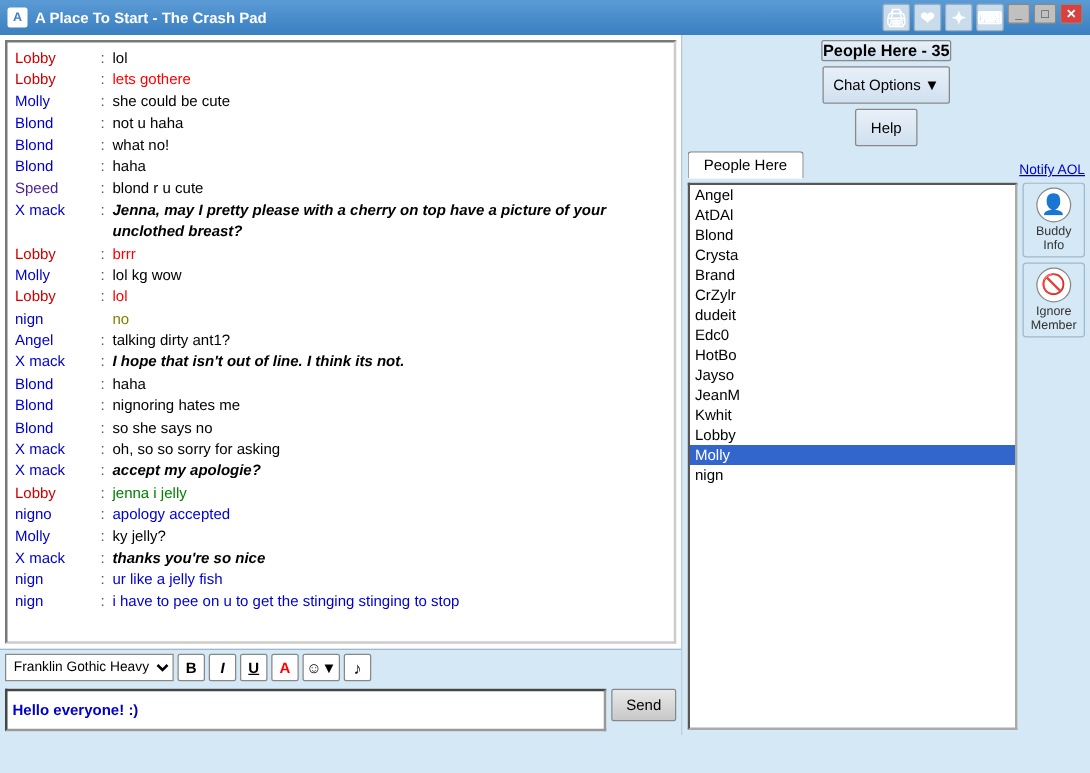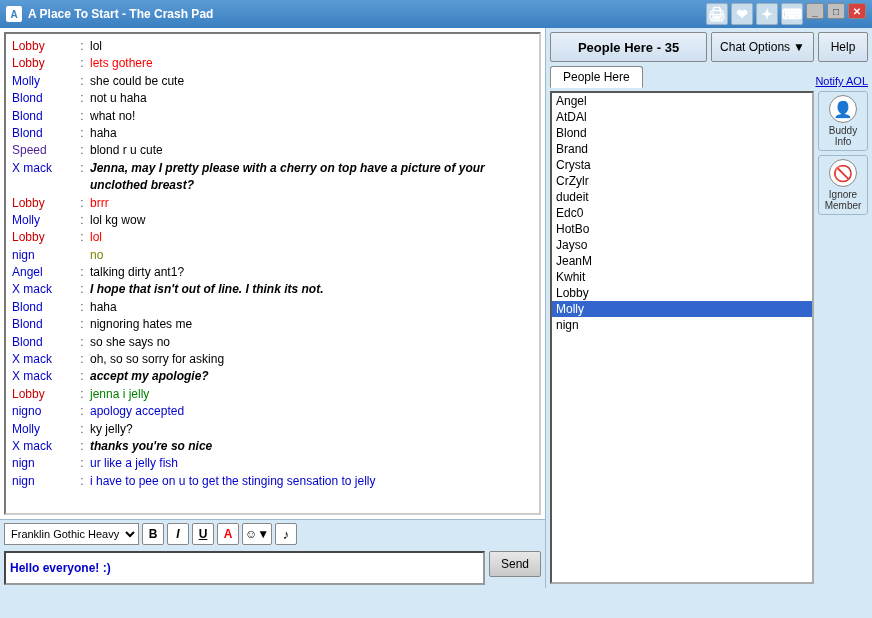--- a/index.html
+++ b/index.html
@@ -166,20 +166,21 @@
       display: flex;
       flex-direction: column;
       padding: 4px;
       background: #d4e8f5;
       gap: 4px;
     }
     .right-top-bar {
       display: flex;
       align-items: center;
       gap: 4px;
+      flex-direction: column;
     }
     .people-here-count-btn {
       flex: 1;
       height: 30px;
       background: linear-gradient(to bottom, #e8f0f8, #d0e0f0);
       border: 1px solid #888;
       font-size: 13px;
       font-weight: bold;
       cursor: pointer;
       text-align: center;
@@ -436,21 +437,21 @@
     <span class="chat-msg" style="font-weight:bold; font-style:italic;">thanks you're so nice</span>
   </div>
         <div class="chat-line">
     <span class="chat-username" style="color:#0000cc;">nign</span>
     <span class="chat-sep"> : </span>
     <span class="chat-msg" style="color:#0000cc;">ur like a jelly fish</span>
   </div>
         <div class="chat-line">
     <span class="chat-username" style="color:#0000cc;">nign</span>
     <span class="chat-sep"> : </span>
-    <span class="chat-msg" style="color:#0000cc;">i have to pee on u to get the stinging sensation to jelly</span>
+    <span class="chat-msg" style="color:#0000cc;">i have to pee on u to get the stinging stinging to stop</span>
   </div>
       </div>
 
     <div class="format-toolbar">
       <select class="font-select">
         <option>Franklin Gothic Heavy</option>
       </select>
       <button class="fmt-btn">B</button>
       <button class="fmt-btn italic">I</button>
       <button class="fmt-btn underline">U</button>
@@ -484,22 +485,22 @@
     </div>
 
     <div class="right-main">
       <div class="people-main">
         <div class="people-list-container">
           <div class="people-list" id="people-list">
 
           <div class="people-list-item">Angel</div>
               <div class="people-list-item">AtDAl</div>
               <div class="people-list-item">Blond</div>
+              <div class="people-list-item">Crysta</div>
               <div class="people-list-item">Brand</div>
-              <div class="people-list-item">Crysta</div>
               <div class="people-list-item">CrZylr</div>
               <div class="people-list-item">dudeit</div>
               <div class="people-list-item">Edc0</div>
               <div class="people-list-item">HotBo</div>
               <div class="people-list-item">Jayso</div>
               <div class="people-list-item">JeanM</div>
               <div class="people-list-item">Kwhit</div>
               <div class="people-list-item">Lobby</div>
               <div class="people-list-item selected">Molly</div>
               <div class="people-list-item">nign</div>

